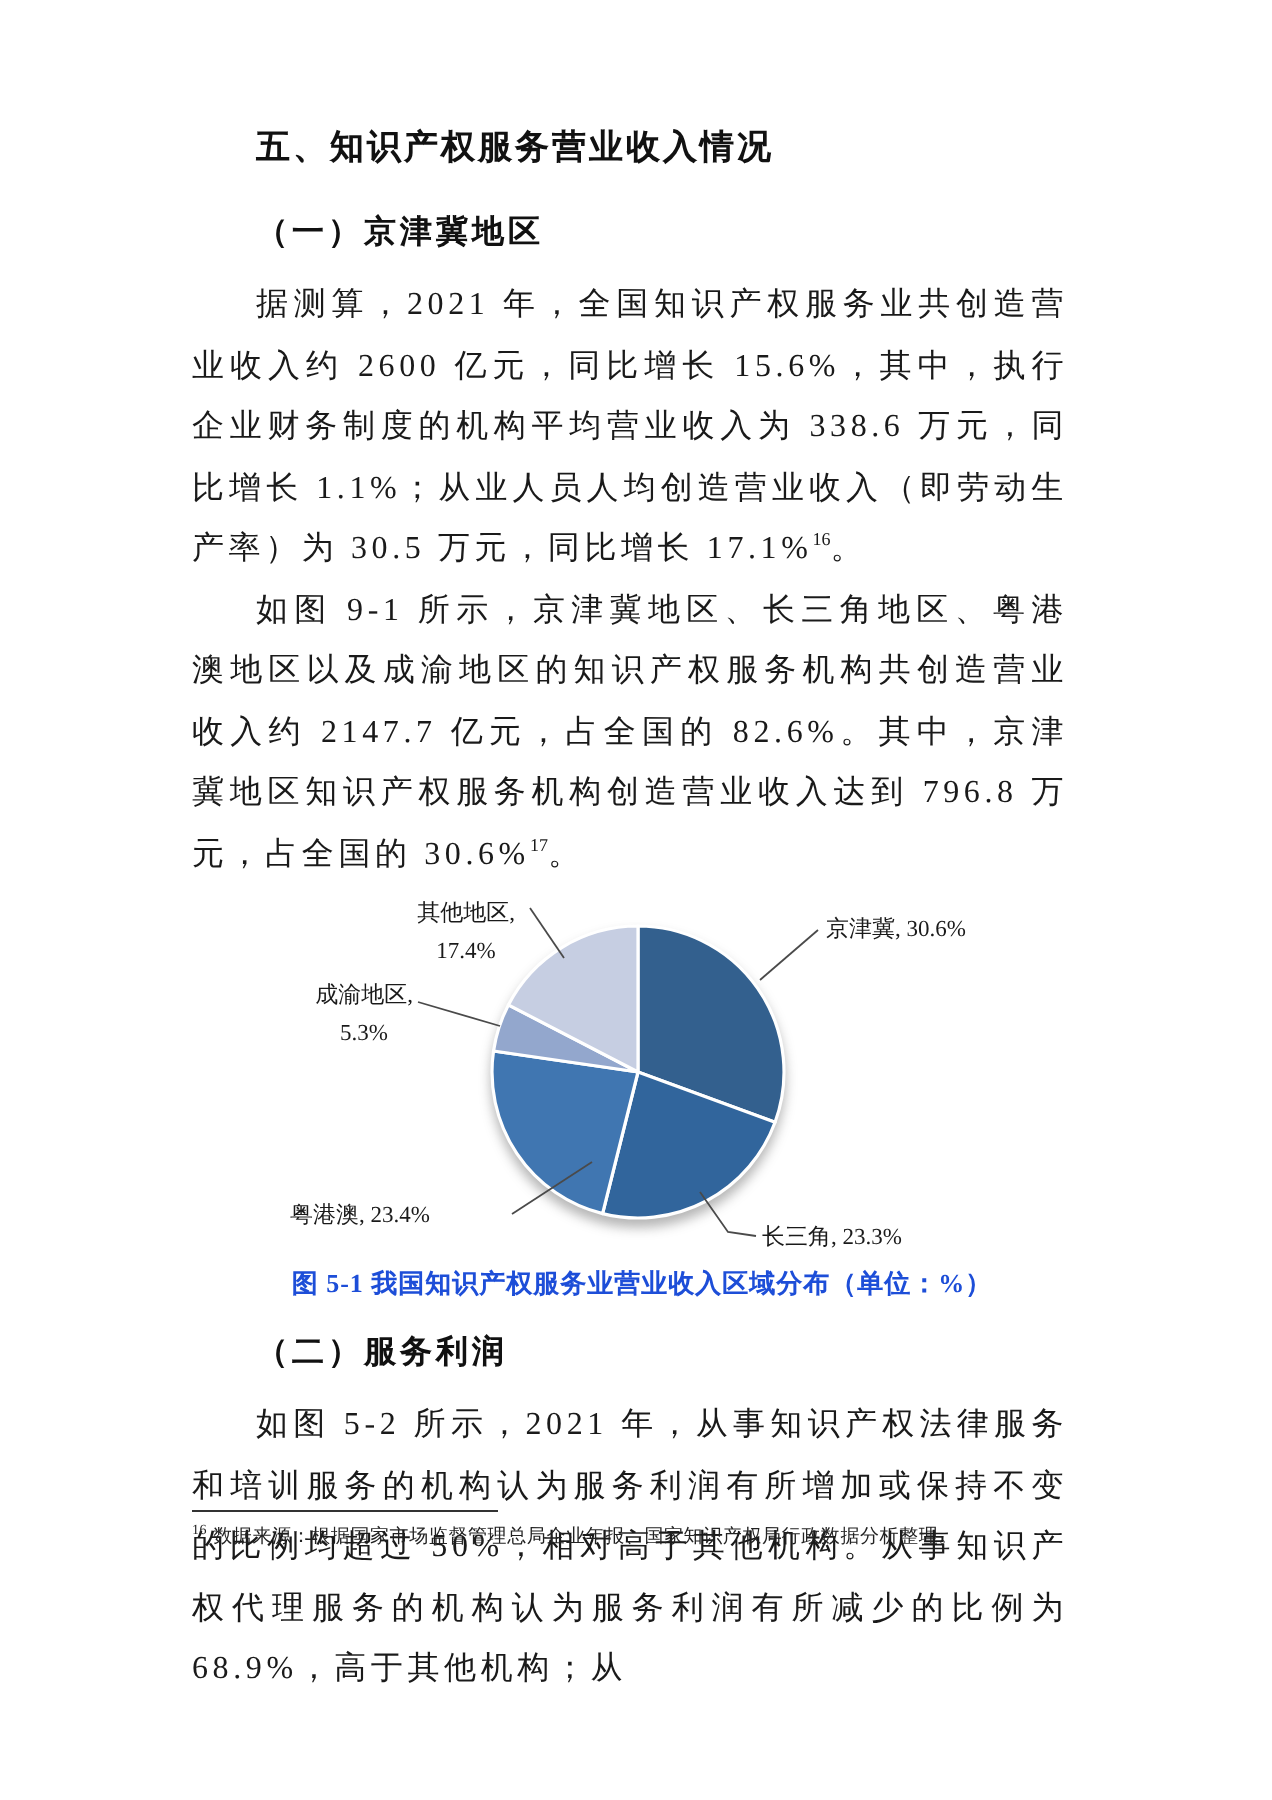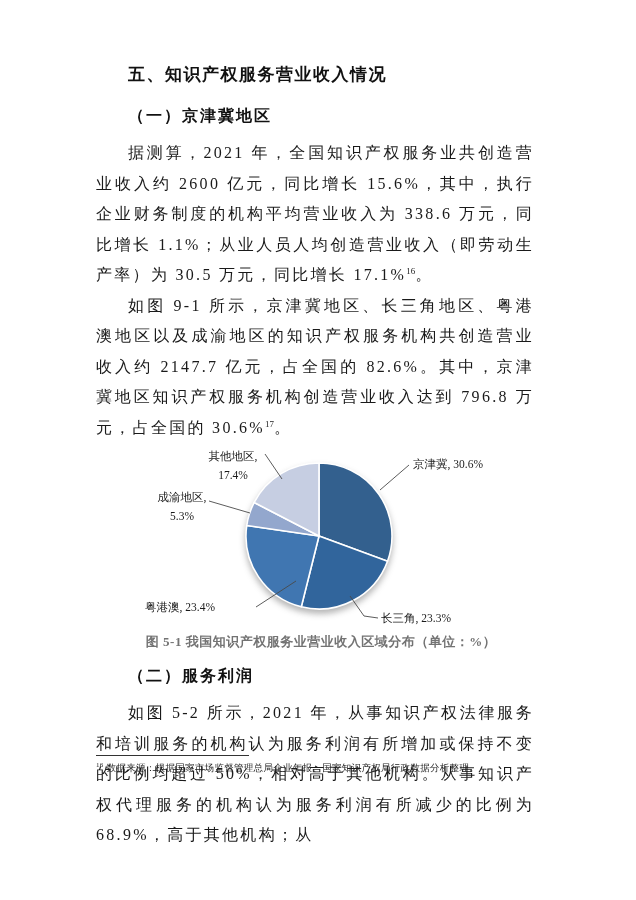--- a/index.html
+++ b/index.html
@@ -39,21 +39,21 @@
   }
   .chart svg{position:absolute;left:0;top:0;}
   .pie-g{filter:drop-shadow(0px 4px 3px rgba(90,90,90,0.45));}
   .chart text{
     font-family:"Liberation Serif","DejaVu Serif",serif;
     font-size:11.5px;fill:#1a1a1a;
   }
   .fig-caption{
     margin:3px 0 0 0;width:450px;
     text-align:center;font-weight:bold;font-size:13px;
-    letter-spacing:0.5px;color:#737373;
+    letter-spacing:0.5px;color:#1d4ed8;
   }
   .footnotes{
     position:absolute;left:96px;top:755px;width:450px;
     font-size:9.5px;line-height:13px;color:#222;letter-spacing:0.3px;
   }
   .footnote-rule{width:153px;border-top:1.4px solid #333;margin-bottom:3px;}
   .footnotes sup{font-size:7px;margin-right:3px;}
   .page-number{
     position:absolute;left:0;top:826px;width:636px;
     text-align:center;font-size:10.5px;color:#222;

